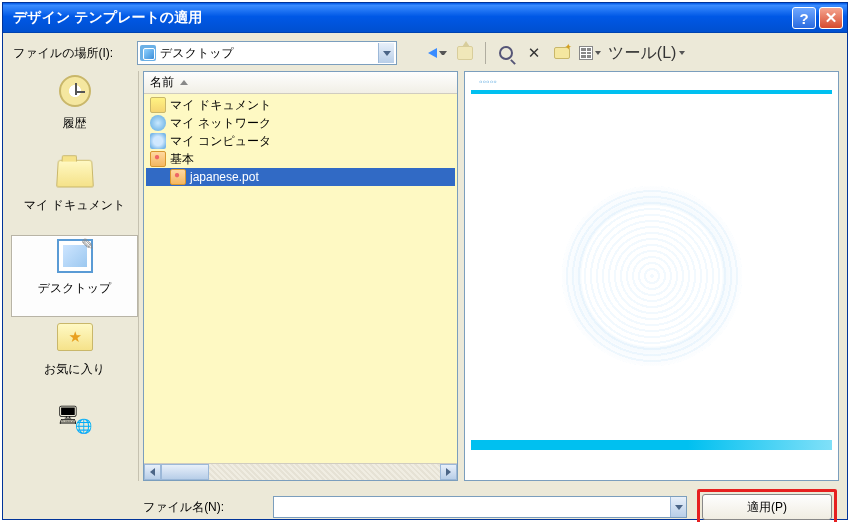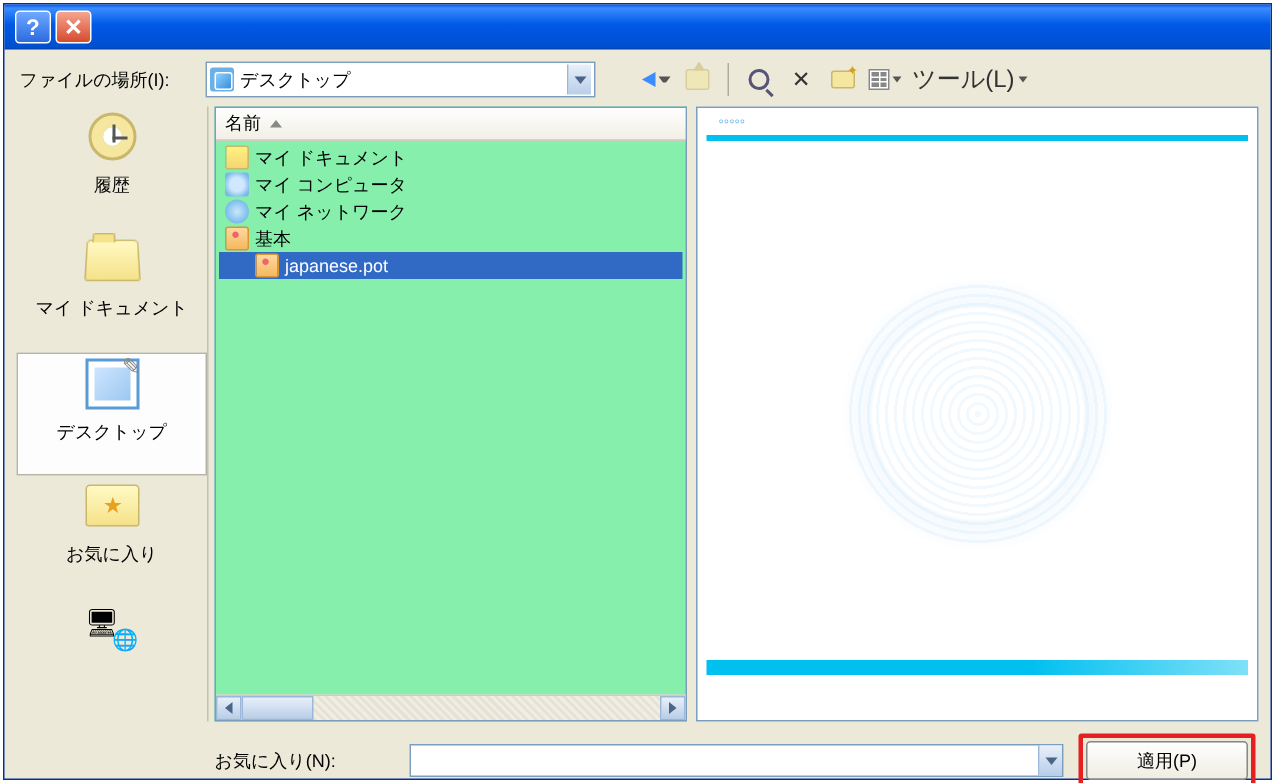--- a/index.html
+++ b/index.html
@@ -50,21 +50,21 @@
 .mydocs-ico::before { content:""; position:absolute; left:3px; top:-6px; width:14px; height:6px; background:#f5e28a; border:1px solid #c9b76a; border-bottom:none; border-radius:2px 2px 0 0; }
 .desktop-ico { width: 36px; height: 34px; background: #fff; border: 2px solid #5a9bd5; position: relative; }
 .desktop-ico::before { content:""; position:absolute; left:4px; top:4px; width:24px; height:22px; background:linear-gradient(135deg,#cde5ff,#9cc8f0); }
 .desktop-ico::after { content:"✎"; position:absolute; right:-4px; top:-6px; font-size:16px; color:#888; }
 .fav-ico { width: 36px; height: 28px; background: linear-gradient(to bottom,#fff9c4,#f5e28a); border: 1px solid #c9b76a; border-radius: 3px 3px 2px 2px; position: relative; }
 .fav-ico::before { content:"★"; position:absolute; left:11px; top:4px; color:#e8a020; font-size:15px; }
 .netplaces-ico { width: 36px; height: 30px; position: relative; }
 .netplaces-ico::before { content:"🖥"; position:absolute; left:0; top:0; font-size:18px; }
 .netplaces-ico::after { content:"🌐"; position:absolute; right:0; bottom:0; font-size:14px; }
 .file-area { flex: 1; display: flex; gap: 6px; min-height: 0; }
-.file-list { width: 315px; background: #86efac; border: 1px solid #7b9ebd; display: flex; flex-direction: column; }
+.file-list { width: 315px; background: #fef9c3; border: 1px solid #7b9ebd; display: flex; flex-direction: column; }
 .list-header { height: 22px; border-bottom: 1px solid #d0ccc0; display: flex; align-items: center; padding: 0 6px; background: linear-gradient(to bottom,#fefefe,#f1efe6); }
 .sort-arrow { display: inline-block; margin-left: 6px; border-left: 4px solid transparent; border-right: 4px solid transparent; border-bottom: 5px solid #888; }
 .list-body { flex: 1; overflow: auto; padding: 2px; }
 .file-row { display: flex; align-items: center; height: 18px; padding: 1px 4px; cursor: pointer; }
 .file-row .fico { width: 16px; height: 16px; margin-right: 4px; display: inline-block; }
 .fico-folder { background: linear-gradient(to bottom,#fff282,#f5d572); border:1px solid #c9b76a; border-radius:2px; }
 .fico-mycomp { background: radial-gradient(circle,#d0e8ff 40%,#7bb8e8 80%); border-radius:2px; }
 .fico-netp { background: radial-gradient(circle,#c8e8ff,#5aa8e0); border-radius:50%; }
 .fico-tmpl { background: linear-gradient(to bottom,#ffd8a0,#f5b860); border:1px solid #d89830; border-radius:2px; position:relative; }
 .fico-tmpl::after { content:"●"; position:absolute; left:3px; top:-1px; color:#e66; font-size:10px; }
@@ -80,28 +80,29 @@
 .preview-bar-top, .preview-bar-bottom { position: absolute; left: 6px; right: 6px; height: 4px; background: #00c0f0; }
 .preview-bar-top { top: 18px; }
 .preview-bar-bottom { bottom: 30px; height: 10px; background: linear-gradient(to right, #00c0f0 60%, #80e0f8); }
 .preview-logo { position: absolute; left: 50%; top: 50%; transform: translate(-50%,-50%); width: 180px; height: 180px; border-radius: 50%; background: radial-gradient(circle, rgba(108,184,240,0) 55%, rgba(108,184,240,.12) 56%, rgba(108,184,240,0) 75%), repeating-radial-gradient(circle, rgba(108,184,240,.15) 0, rgba(108,184,240,.15) 2px, transparent 2px, transparent 6px); opacity:.6; }
 .preview-title-mini { position: absolute; left: 14px; top: 4px; font-size: 10px; color: #5aa8e0; }
 .bottom { display: flex; flex-direction: column; gap: 6px; padding: 8px 4px 2px 4px; }
 .bottom-row { display: flex; align-items: center; gap: 10px; }
 .bottom-row .label { width: 120px; text-align: left; margin-left: 130px; }
 .combo { flex: 1; height: 22px; background: #fff; border: 1px solid #7b9ebd; display: flex; align-items: center; }
 .combo-input { flex: 1; border: none; outline: none; padding: 0 4px; font: inherit; background: transparent; }
-.action-btn { width: 108px; height: 26px; background: linear-gradient(to bottom,#fefefe,#f0ede2); border: 1px solid #888; border-radius: 3px; cursor: pointer; font: inherit; }
+.action-btn { width: 130px; height: 26px; background: linear-gradient(to bottom,#fefefe,#f0ede2); border: 1px solid #888; border-radius: 3px; cursor: pointer; font: inherit; }
 .highlight-ring { border: 3px solid #e62020; padding: 2px; border-radius: 2px; display: inline-block; }
 </style>
 </head>
 <body>
 
 <div class="window">
   <div class="titlebar">
+    <span class="titlebar-text">デザイン テンプレートの適用</span>
     <div class="title-btn help-btn">?</div>
     <div class="title-btn close-btn">
       <span>✕</span>
     </div>
   </div>
 
   <div class="content">
 
     <div class="top-row">
       <span class="label">ファイルの場所(I):</span>
@@ -181,26 +182,26 @@
           <div class="list-header">
             <span>名前</span>
             <span class="sort-arrow"></span>
           </div>
           <div class="list-body" id="list-body">
               <div class="file-row">
                 <span class="fico fico-folder"></span>
                 <span class="label-txt">マイ ドキュメント</span>
               </div>
               <div class="file-row">
+                <span class="fico fico-netp"></span>
+                <span class="label-txt">マイ ネットワーク</span>
+              </div>
+              <div class="file-row">
                 <span class="fico fico-mycomp"></span>
                 <span class="label-txt">マイ コンピュータ</span>
-              </div>
-              <div class="file-row">
-                <span class="fico fico-netp"></span>
-                <span class="label-txt">マイ ネットワーク</span>
               </div>
               <div class="file-row">
                 <span class="fico fico-tmpl"></span>
                 <span class="label-txt">基本</span>
               </div>
               <div class="file-row selected">
                 <span class="fico fico-tmpl"></span>
                 <span class="label-txt">japanese.pot</span>
               </div>
             </div>
@@ -216,21 +217,21 @@
           <div class="preview-title-mini">◦◦◦◦◦</div>
           <div class="preview-bar-top"></div>
           <div class="preview-logo"></div>
           <div class="preview-bar-bottom"></div>
         </div>
       </div>
     </div>
 
     <div class="bottom">
       <div class="bottom-row">
-        <span class="label">お気に入り(N):</span>
+        <span class="label">ファイル名(N):</span>
         <div class="combo">
           <input class="combo-input" value="" style="">
           <span class="combo-arrow"></span>
         </div>
         <span class="highlight-ring">
           <button class="action-btn">適用(P)</button>
         </span>
       </div>
 
     </div>

